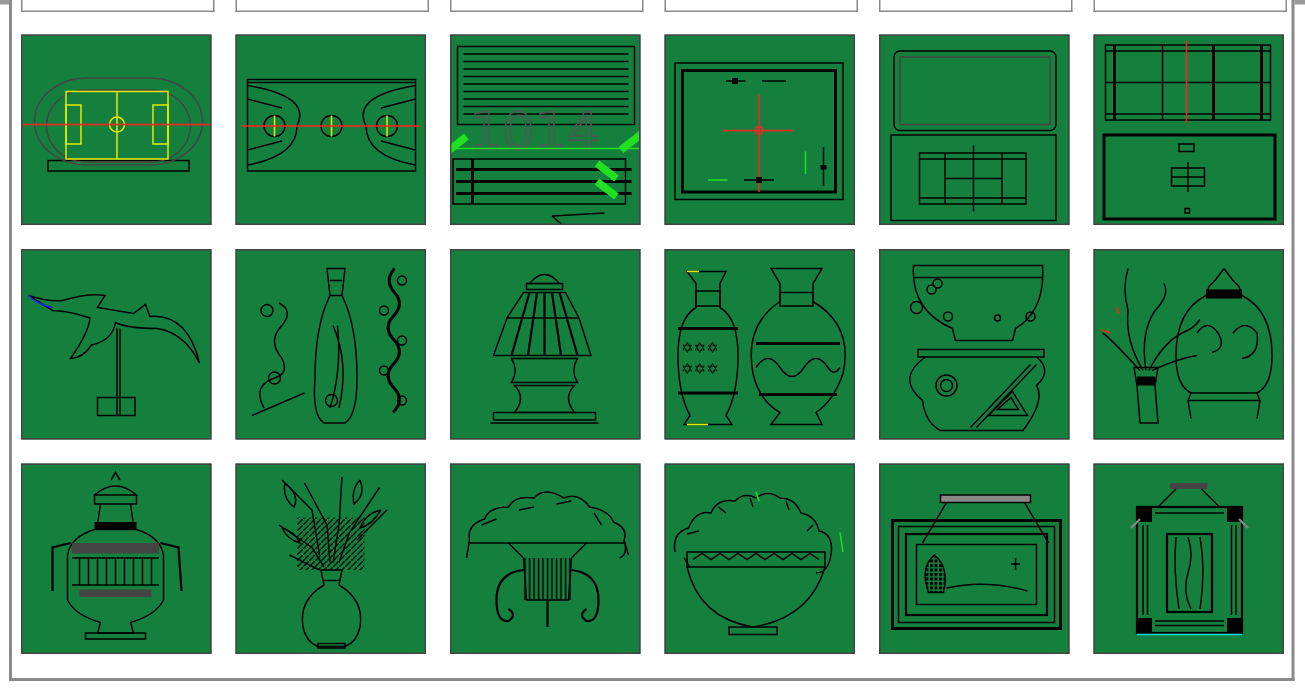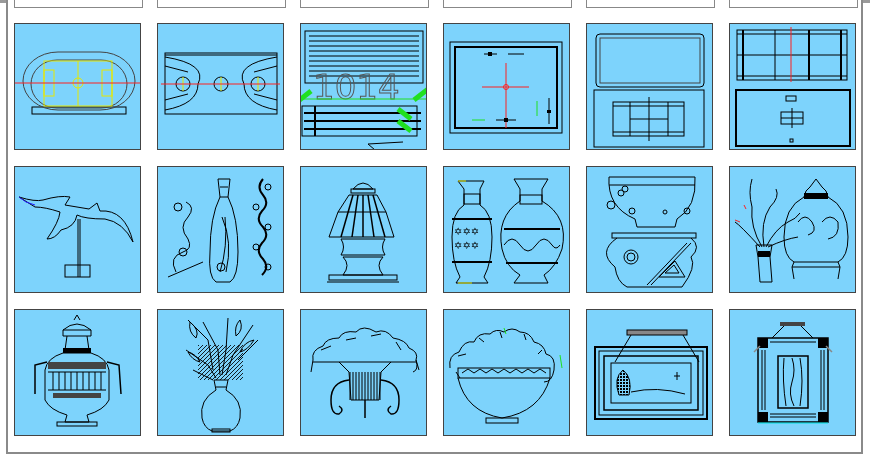--- a/index.html
+++ b/index.html
@@ -1,20 +1,20 @@
 <!DOCTYPE html>
 <html><head>
 <meta charset="utf-8">
 <style>
   html,body{margin:0;padding:0;background:#fff;}
   body{width:870px;height:461px;position:relative;overflow:hidden;font-family:"DejaVu Sans",sans-serif;}
   .frame{position:absolute;left:6px;top:-2px;width:857px;height:456px;border-left:2px solid #8a8a8a;border-right:2px solid #8a8a8a;border-bottom:2px solid #8a8a8a;box-sizing:border-box;background:#fff;}
   .topbar{position:absolute;left:0;top:0;width:870px;height:3px;background:#9a9a9a;}
   .stub{position:absolute;top:-2px;height:9px;border:1px solid #888;border-top:none;background:#fff;}
-  .panel{position:absolute;width:127px;height:127px;border:1px solid #444;background:#7dd3fc;box-sizing:border-box;cursor:pointer;}
+  .panel{position:absolute;width:127px;height:127px;border:1px solid #444;background:#15803d;box-sizing:border-box;cursor:pointer;}
   .panel svg{position:absolute;left:0;top:0;width:125px;height:125px;}
 </style>
 </head>
 <body>
 
 <div class="topbar"></div>
 <div class="frame"></div>
 
 <div class="stub" style="left:14px;width:127px"></div>
 <div class="stub" style="left:157px;width:127px"></div>

